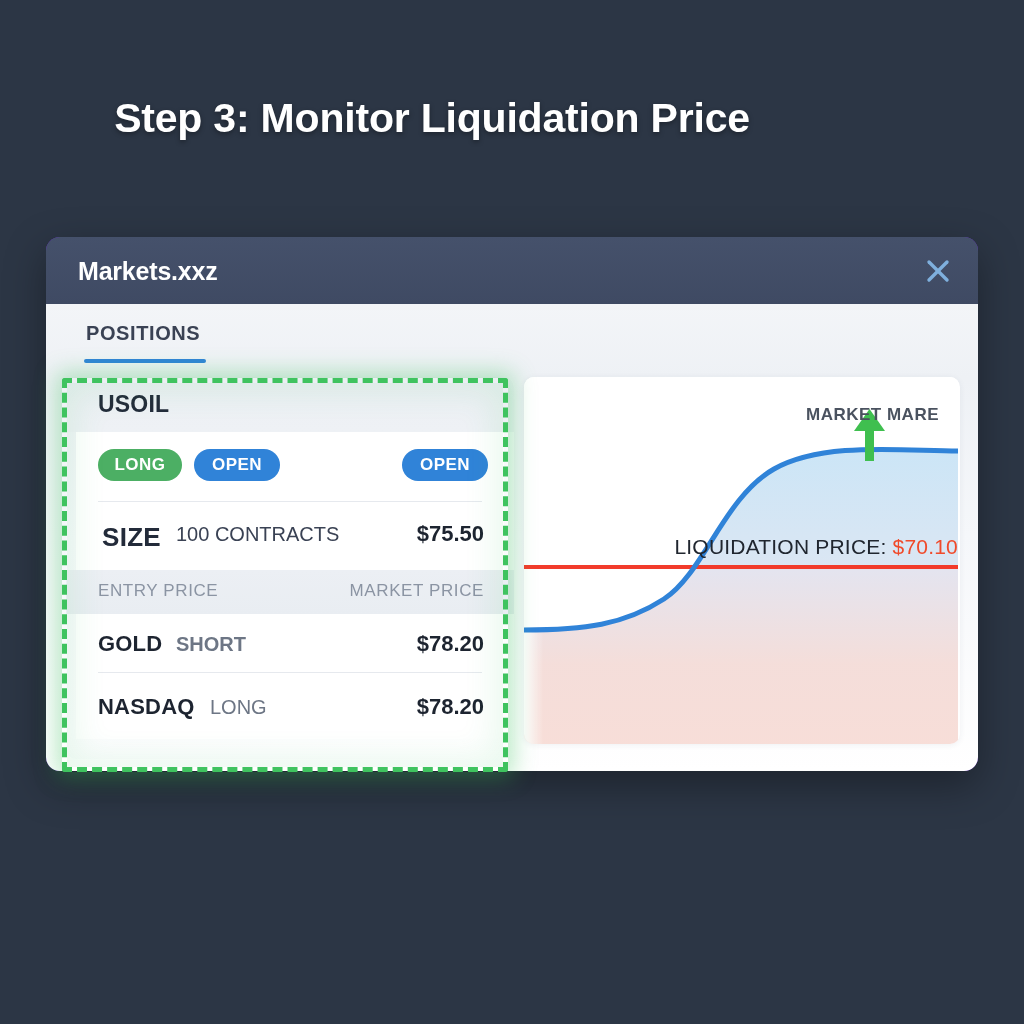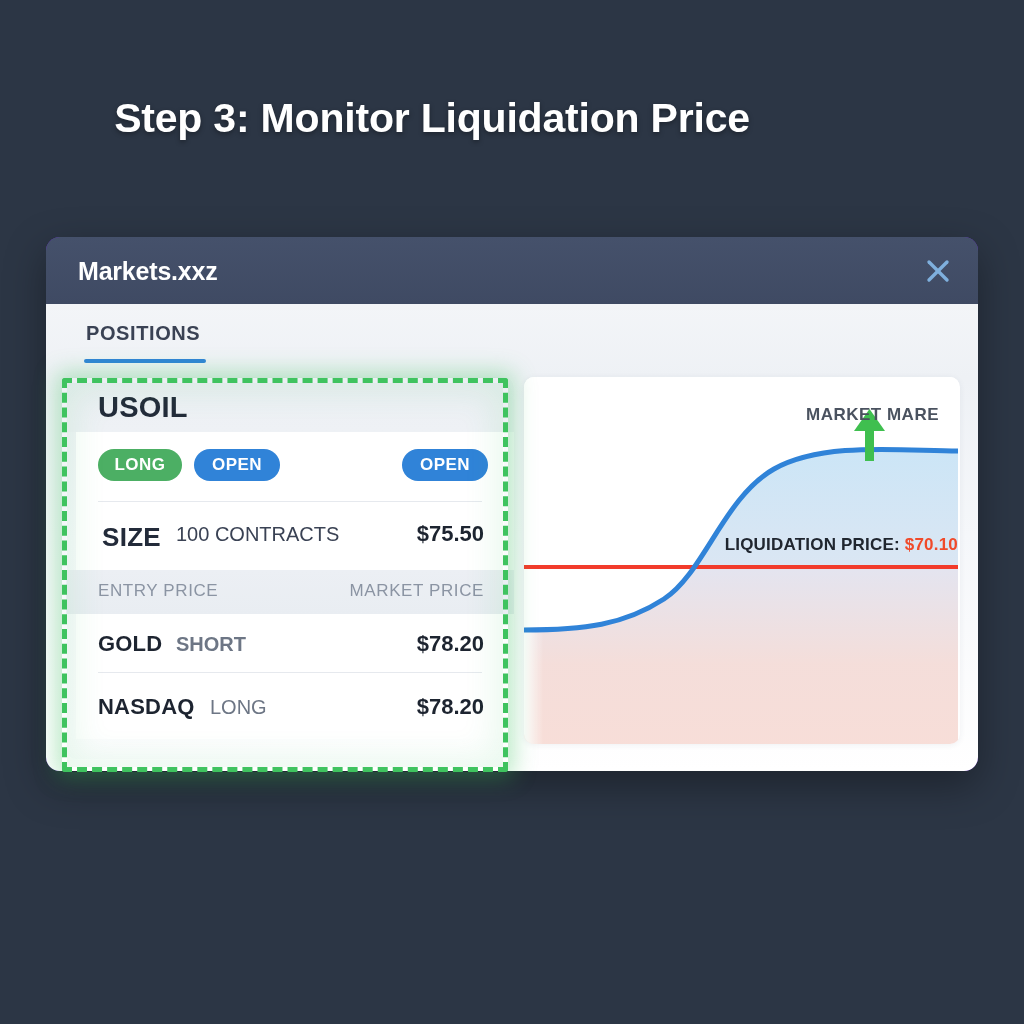--- a/index.html
+++ b/index.html
@@ -123,21 +123,21 @@
   }
   .pos-head {
     position: absolute;
     left: 0; top: 0;
     width: 448px; height: 55px;
     background: linear-gradient(180deg, #eceff4 0%, #eef1f5 100%);
   }
   .pos-symbol {
     position: absolute;
     left: 32px; top: 14px;
-    font-size: 29px;
+    font-size: 23px;
     font-weight: bold;
     color: #232b3a;
     letter-spacing: 0.2px;
   }
   .pos-side-label {
     position: absolute;
     right: 30px; top: 18px;
     font-size: 14px;
     color: #9aa3b1;
     letter-spacing: 0.4px;
@@ -289,22 +289,22 @@
     font-size: 17px;
     font-weight: bold;
     color: #4a525f;
     letter-spacing: 0.5px;
     white-space: nowrap;
   }
   .liq-label {
     position: absolute;
     right: 2px;
     top: 158px;
-    font-size: 17px;
-    font-weight: bold;
+    font-size: 21px;
+    font-weight: normal;
     color: #20262f;
     letter-spacing: 0.2px;
     white-space: nowrap;
   }
   .liq-price { color: #f04a2a; }
 </style>
 </head>
 <body>
 
 <div class="page-title">Step 3: Monitor Liquidation Price</div>

